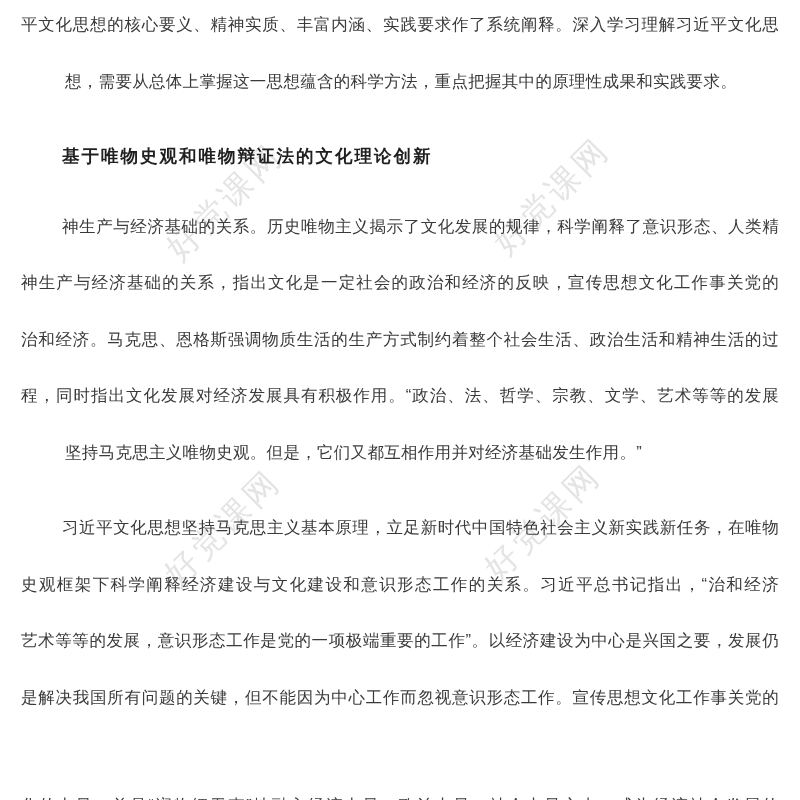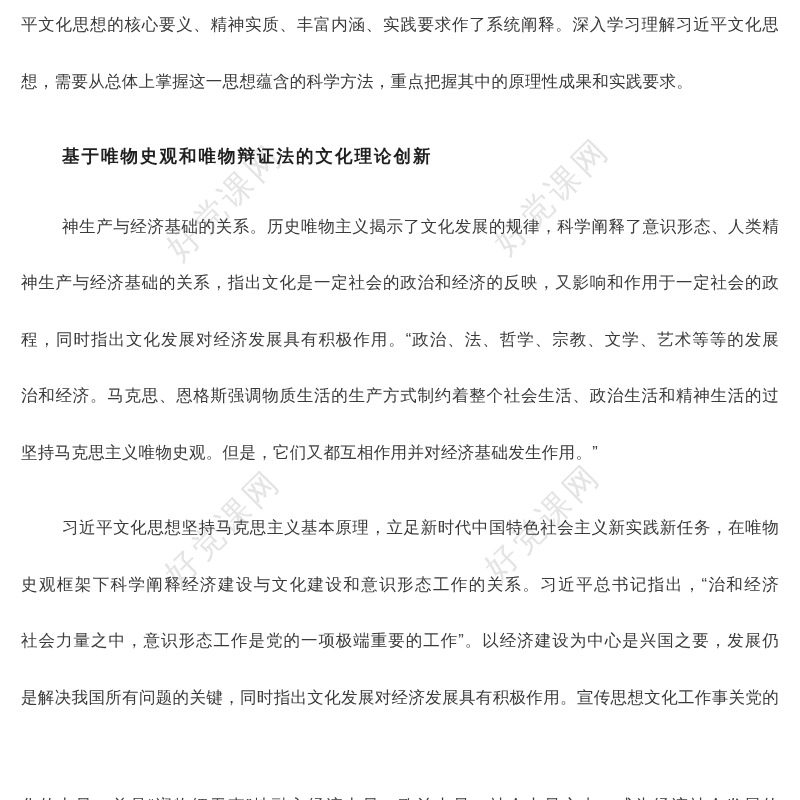--- a/index.html
+++ b/index.html
@@ -45,20 +45,21 @@
     height: 56.5px;
     color: #3a3a3a;
     text-align: justify;
     text-align-last: justify;
     overflow: hidden;
     letter-spacing: 0.3px;
   }
   .line.natural {
     text-align: center;
     text-align-last: left;
+    margin-left: 44px;
   }
   .line.indent {
     text-indent: 41px;
   }
   .heading {
     font-weight: bold;
     font-size: 17.5px;
     letter-spacing: 2px;
     color: #1f1f1f;
     line-height: 56.5px;
@@ -95,25 +96,25 @@
     <span class="watermark" style="left:552px; top:196px;">好党课网</span>
     <span class="watermark" style="left:223px; top:528px;">好党课网</span>
     <span class="watermark" style="left:543px; top:522px;">好党课网</span>
   </div>
 
   <div class="content">
     <div class="line">平文化思想的核心要义、精神实质、丰富内涵、实践要求作了系统阐释。深入学习理解习近平文化思</div>
     <div class="line natural">想，需要从总体上掌握这一思想蕴含的科学方法，重点把握其中的原理性成果和实践要求。</div>
     <div class="heading">基于唯物史观和唯物辩证法的文化理论创新</div>
     <div class="line indent gap-after-heading">神生产与经济基础的关系。历史唯物主义揭示了文化发展的规律，科学阐释了意识形态、人类精</div>
-    <div class="line">神生产与经济基础的关系，指出文化是一定社会的政治和经济的反映，又影响和作用于一定社会的政</div>
+    <div class="line">神生产与经济基础的关系，指出文化是一定社会的政治和经济的反映，宣传思想文化工作事关党的</div>
+    <div class="line">治和经济。马克思、恩格斯强调物质生活的生产方式制约着整个社会生活、政治生活和精神生活的过</div>
     <div class="line">程，同时指出文化发展对经济发展具有积极作用。“政治、法、哲学、宗教、文学、艺术等等的发展</div>
-    <div class="line">治和经济。马克思、恩格斯强调物质生活的生产方式制约着整个社会生活、政治生活和精神生活的过</div>
     <div class="line natural">坚持马克思主义唯物史观。但是，它们又都互相作用并对经济基础发生作用。”</div>
     <div class="line indent para-gap">习近平文化思想坚持马克思主义基本原理，立足新时代中国特色社会主义新实践新任务，在唯物</div>
     <div class="line">史观框架下科学阐释经济建设与文化建设和意识形态工作的关系。习近平总书记指出，“治和经济</div>
-    <div class="line">社会力量之中，意识形态工作是党的一项极端重要的工作”。以经济建设为中心是兴国之要，发展仍</div>
-    <div class="line">是解决我国所有问题的关键，同时指出文化发展对经济发展具有积极作用。宣传思想文化工作事关党的</div>
+    <div class="line">艺术等等的发展，意识形态工作是党的一项极端重要的工作”。以经济建设为中心是兴国之要，发展仍</div>
+    <div class="line">是解决我国所有问题的关键，但不能因为中心工作而忽视意识形态工作。宣传思想文化工作事关党的</div>
   </div>
 
   <div class="clipped-line">化的力量，总是“润物细无声”地融入经济力量、政治力量、社会力量之中，成为经济社会发展的</div>
 
 </div>
 
 </body></html>

